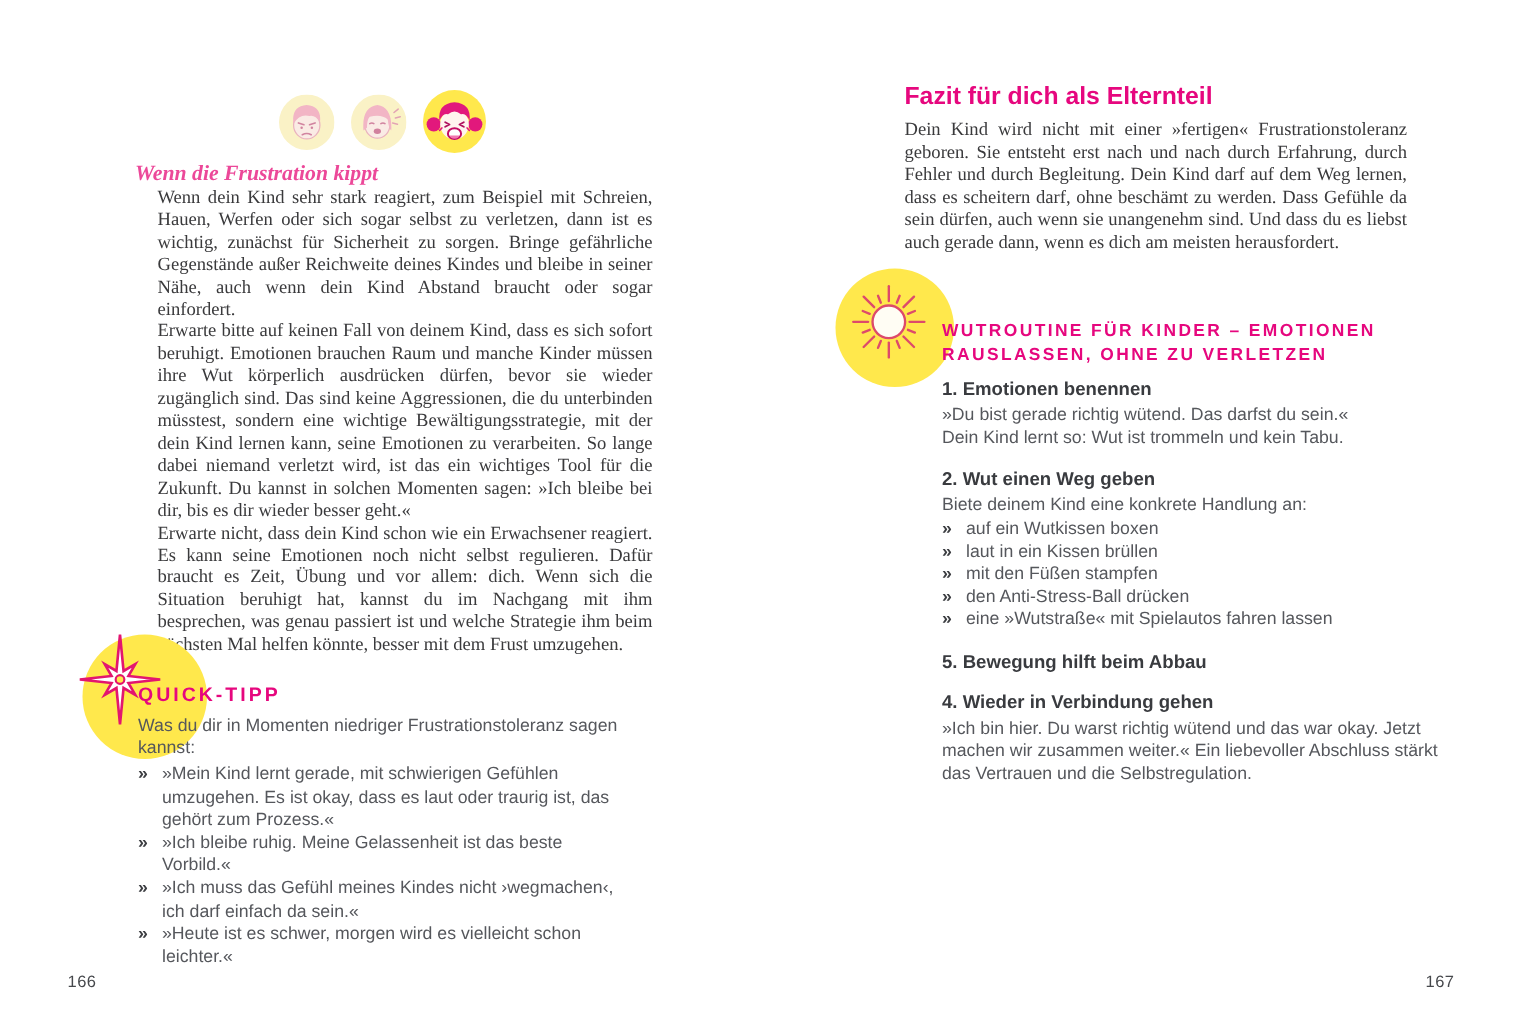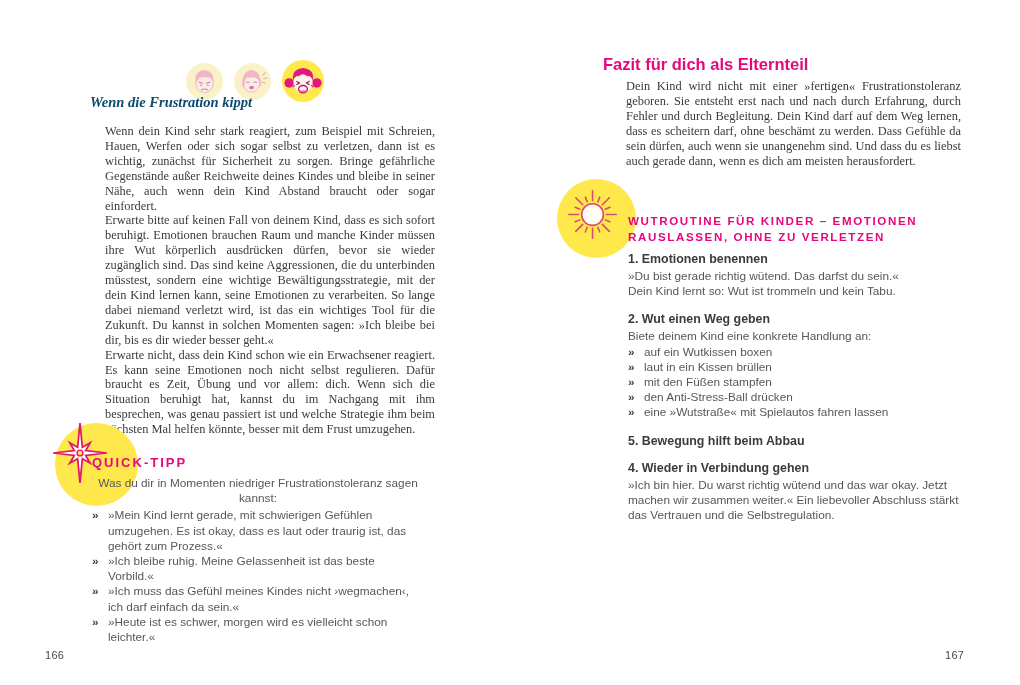--- a/index.html
+++ b/index.html
@@ -18,46 +18,46 @@
   .sans{font-size:11.8px;line-height:15.2px;color:#55575c;}
   .pagenum{font-size:11px;color:#46484c;letter-spacing:.3px;}
   ul.tips{list-style:none;margin:0;padding:0;}
   ul.tips li{position:relative;padding-left:16px;}
   .marker{position:absolute;left:0;top:0;font-weight:bold;color:#3c3e42;}
   h2,h3,h4,p{margin:0;}
 
   
   .faces-row{left:186px;top:60px;display:flex;align-items:center;gap:11px;}
   .serif-heading{
-    left:90px;top:94px;width:330px;
+    left:90px;top:108px;width:330px;
     font-family:"Liberation Serif",serif;font-style:italic;font-weight:bold;
-    font-size:14.5px;color:#0c4a6e;
+    font-size:14.5px;color:#ec4899;
   }
   .left-body{left:105px;top:124px;width:330px;}
   .tip-circle{left:55px;top:423px;width:83px;height:83px;border-radius:50%;background:#ffe84c;}
   .star-svg{left:49px;top:419px;}
   .quicktipp{left:92px;top:455px;width:332px;}
   .quicktipp h3{
     font-size:13px;font-weight:bold;letter-spacing:2px;color:#e6077e;margin:0 0 6px 0;
   }
-  .quicktipp .intro{margin:0 0 2px 0;text-align:center;}
+  .quicktipp .intro{margin:0 0 2px 0;}
   .pagenum-left{left:45px;top:649px;}
 
   
   .fazit-heading{left:603px;top:55px;width:335px;font-size:16.5px;font-weight:bold;color:#e6077e;}
-  .fazit-body{left:603px;top:79px;width:335px;margin-left:23px;}
+  .fazit-body{left:603px;top:79px;width:335px;}
   .sun-circle{left:557px;top:179px;width:79px;height:79px;border-radius:50%;background:#ffe84c;}
   .wutroutine{left:628px;top:213px;width:335px;}
   .caps-heading{
     font-size:11.6px;font-weight:bold;letter-spacing:1.6px;color:#e6077e;
     line-height:16px;margin:0 0 7px 0;
   }
   .step h4{font-size:12.4px;font-weight:bold;color:#393b3f;margin:13px 0 3px 0;}
   .step:first-of-type h4{margin-top:2px;}
-  .pagenum-right{left:945px;top:649px;width:30px;text-align:left;}
+  .pagenum-right{left:945px;top:649px;width:30px;text-align:center;}
 </style>
 </head>
 <body>
 
 <div class="spread">
 
   <div>
 
     <div class="abs faces-row">
       <svg width="37" height="37" viewBox="0 0 40 40">

